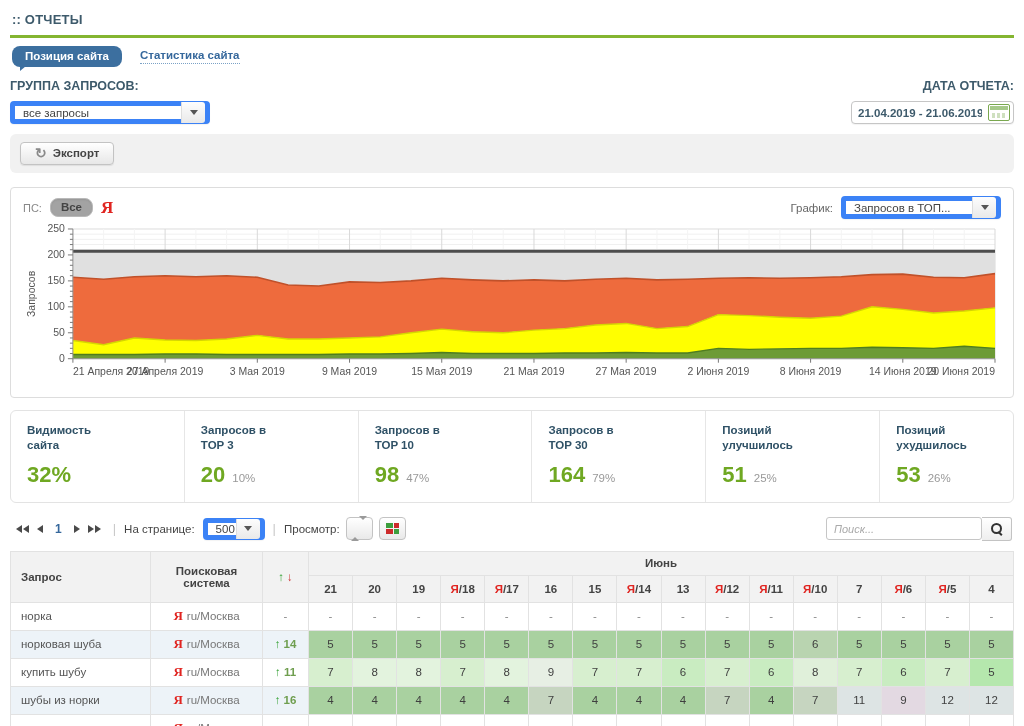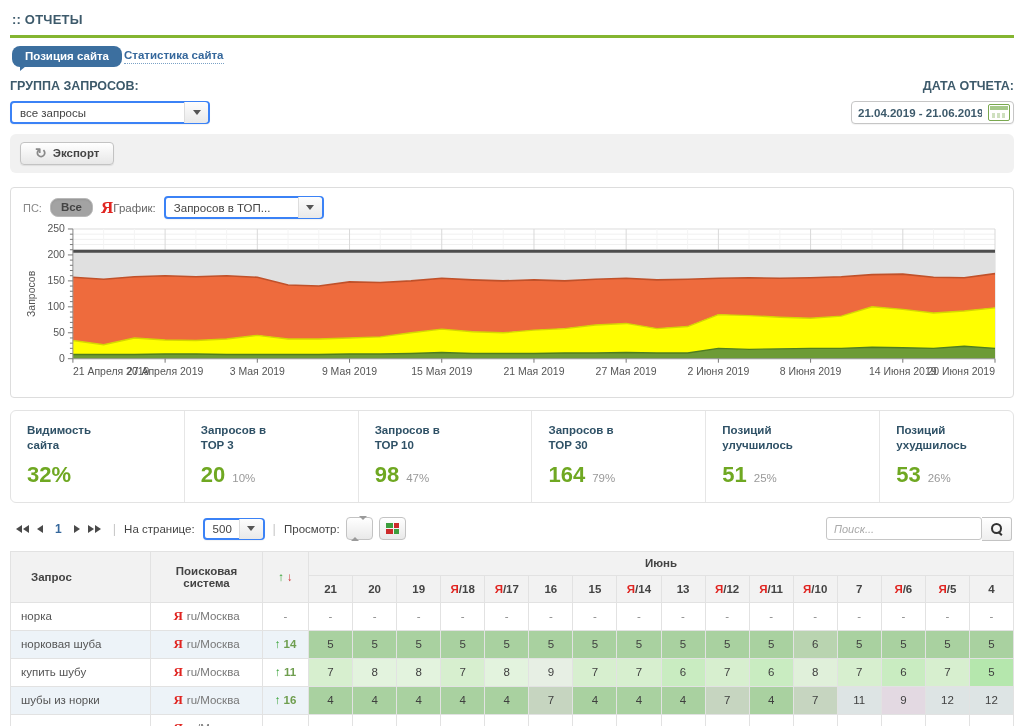--- a/index.html
+++ b/index.html
@@ -5,34 +5,34 @@
   * { margin:0; padding:0; box-sizing:border-box; }
   html,body { width:1024px; height:726px; overflow:hidden; background:#fff;
     font-family:"Liberation Sans", sans-serif; color:#333; }
   .page { padding:8px 10px 0 10px; }
 
   
   .page-title { font-size:13px; font-weight:bold; color:#3d5a6b; letter-spacing:.2px; padding:4px 0 8px 2px; }
   .green-rule { height:3px; background:#84b531; margin-bottom:8px; }
 
   
-  .tabs { display:flex; align-items:center; gap:2px; margin:2px 0 12px 2px; }
+  .tabs { display:flex; align-items:center; gap:18px; margin:2px 0 12px 2px; }
   .tab-active { position:relative; background:#3c6f9f; color:#fff; font-size:11.5px; font-weight:bold;
     padding:4px 13px 5px; border-radius:8px; cursor:pointer; }
   .tab-active::after { content:""; position:absolute; left:8px; bottom:-4px;
     border-left:6px solid #3c6f9f; border-bottom:5px solid transparent; }
   .tab-link { color:#36689c; font-size:11.5px; font-weight:bold; border-bottom:1px dotted #7ba2c6;
     padding-bottom:2px; cursor:pointer; }
 
   
   .filters { display:flex; justify-content:space-between; align-items:flex-start; margin-bottom:10px; }
   .f-label { font-size:12.5px; font-weight:bold; color:#3d5a6b; margin-bottom:8px; }
   .f-right { text-align:right; }
   .selectbox { display:flex; align-items:center; justify-content:space-between; width:200px; height:23px;
-    background:#fff; border:2px solid #3b82f6; border-radius:4px; padding-left:8px; font-size:11.5px;
+    background:#fff; border:5px solid #3b82f6; border-radius:4px; padding-left:8px; font-size:11.5px;
     color:#444; cursor:pointer; box-shadow:0 1px 1px rgba(0,0,0,.05); }
   .sel-arrow { width:24px; height:21px; border-left:1px solid #ddd; border-radius:0 3px 3px 0;
     background:linear-gradient(#fdfdfd,#e9e9e9); display:flex; align-items:center; justify-content:center; }
   .tri-down { width:0; height:0; border-left:4px solid transparent; border-right:4px solid transparent;
     border-top:5px solid #555; }
   .datebox { display:flex; align-items:center; width:163px; height:23px; border:1px solid #c6c6c6;
     border-radius:4px; background:#fff; margin-left:auto; box-shadow:0 1px 1px rgba(0,0,0,.05); }
   .datebox input { flex:1; border:0; outline:0; font-size:11.5px; color:#3d5a6b; font-weight:bold;
     padding:0 6px; font-family:"Liberation Sans",sans-serif; width:80px; background:transparent; }
   .cal-btn { width:22px; height:17px; margin-right:3px; border:1px solid #7aa84f; border-radius:2px;
@@ -43,21 +43,21 @@
 
   
   .export-bar { background:#f1f1f1; border-radius:6px; padding:8px 10px; margin-bottom:14px; }
   .btn { display:inline-flex; align-items:center; gap:6px; background:linear-gradient(#ffffff,#e7e7e7);
     border:1px solid #c3c3c3; border-radius:4px; padding:4px 14px 5px; font-size:11.5px; font-weight:bold;
     color:#444; cursor:pointer; box-shadow:0 1px 1px rgba(0,0,0,.08); }
   .export-glyph { font-size:14px; color:#8a8a8a; font-weight:bold; line-height:10px; }
 
   
   .chart-panel { border:1px solid #ddd; border-radius:4px; padding:8px 12px 4px; margin-bottom:12px; }
-  .chart-head { display:flex; align-items:center; margin-bottom:2px; }
+  .chart-head { display:flex; justify-content:space-between; align-items:center; margin-bottom:2px; }
   .ps-group { display:flex; align-items:center; gap:8px; }
   .ps-label { font-size:11px; color:#888; }
   .ps-all-btn { background:#a3a3a3; border:1px solid #b9b9b9; border-radius:8px; padding:2px 10px 3px;
     font-size:11.5px; font-weight:bold; color:#444; cursor:pointer; box-shadow:inset 0 1px 2px rgba(0,0,0,.08); }
   .ya-letter { color:#e02420; font-size:17px; font-weight:bold; font-family:"Liberation Serif",serif; cursor:pointer; }
   .graph-group { display:flex; align-items:center; gap:8px; }
   .graph-label { font-size:11.5px; color:#666; }
   .graph-group .selectbox { width:160px; }
 
   
@@ -97,21 +97,21 @@
   .mag { position:relative; width:11px; height:11px; }
   .mag::before { content:""; position:absolute; left:0; top:0; width:7px; height:7px;
     border:2px solid #333; border-radius:50%; }
   .mag::after { content:""; position:absolute; left:8px; top:8px; width:5px; height:2px;
     background:#333; transform:rotate(45deg); transform-origin:0 0; }
 
   
   table.pos { width:100%; border-collapse:collapse; table-layout:fixed; font-size:11.5px; }
   table.pos th, table.pos td { border:1px solid #e2e2e2; }
   table.pos thead th { background:#f2f2f2; color:#444; font-weight:bold; }
-  th.q-col { text-align:left; padding-left:20px; }
+  th.q-col { text-align:left; padding-left:10px; }
   th.month-th { height:24px; font-size:11.5px; }
   th.date-th { height:27px; }
   .red-ya { color:#e02420; }
   .up-arrow-g { color:#2e9e2e; font-weight:bold; }
   .down-arrow-r { color:#cc2a2a; font-weight:bold; }
   td.q-cell { padding:7px 10px; color:#555; background:inherit; }
   td.e-cell { text-align:center; color:#777; }
   td.e-cell .ya { color:#e02420; font-weight:bold; font-family:"Liberation Serif",serif; font-size:13px; margin-right:4px; }
   td.c-cell { text-align:center; color:#6f9e4f; font-weight:bold; }
   td.v-cell { text-align:center; color:#3f3f3f; height:28px; }

